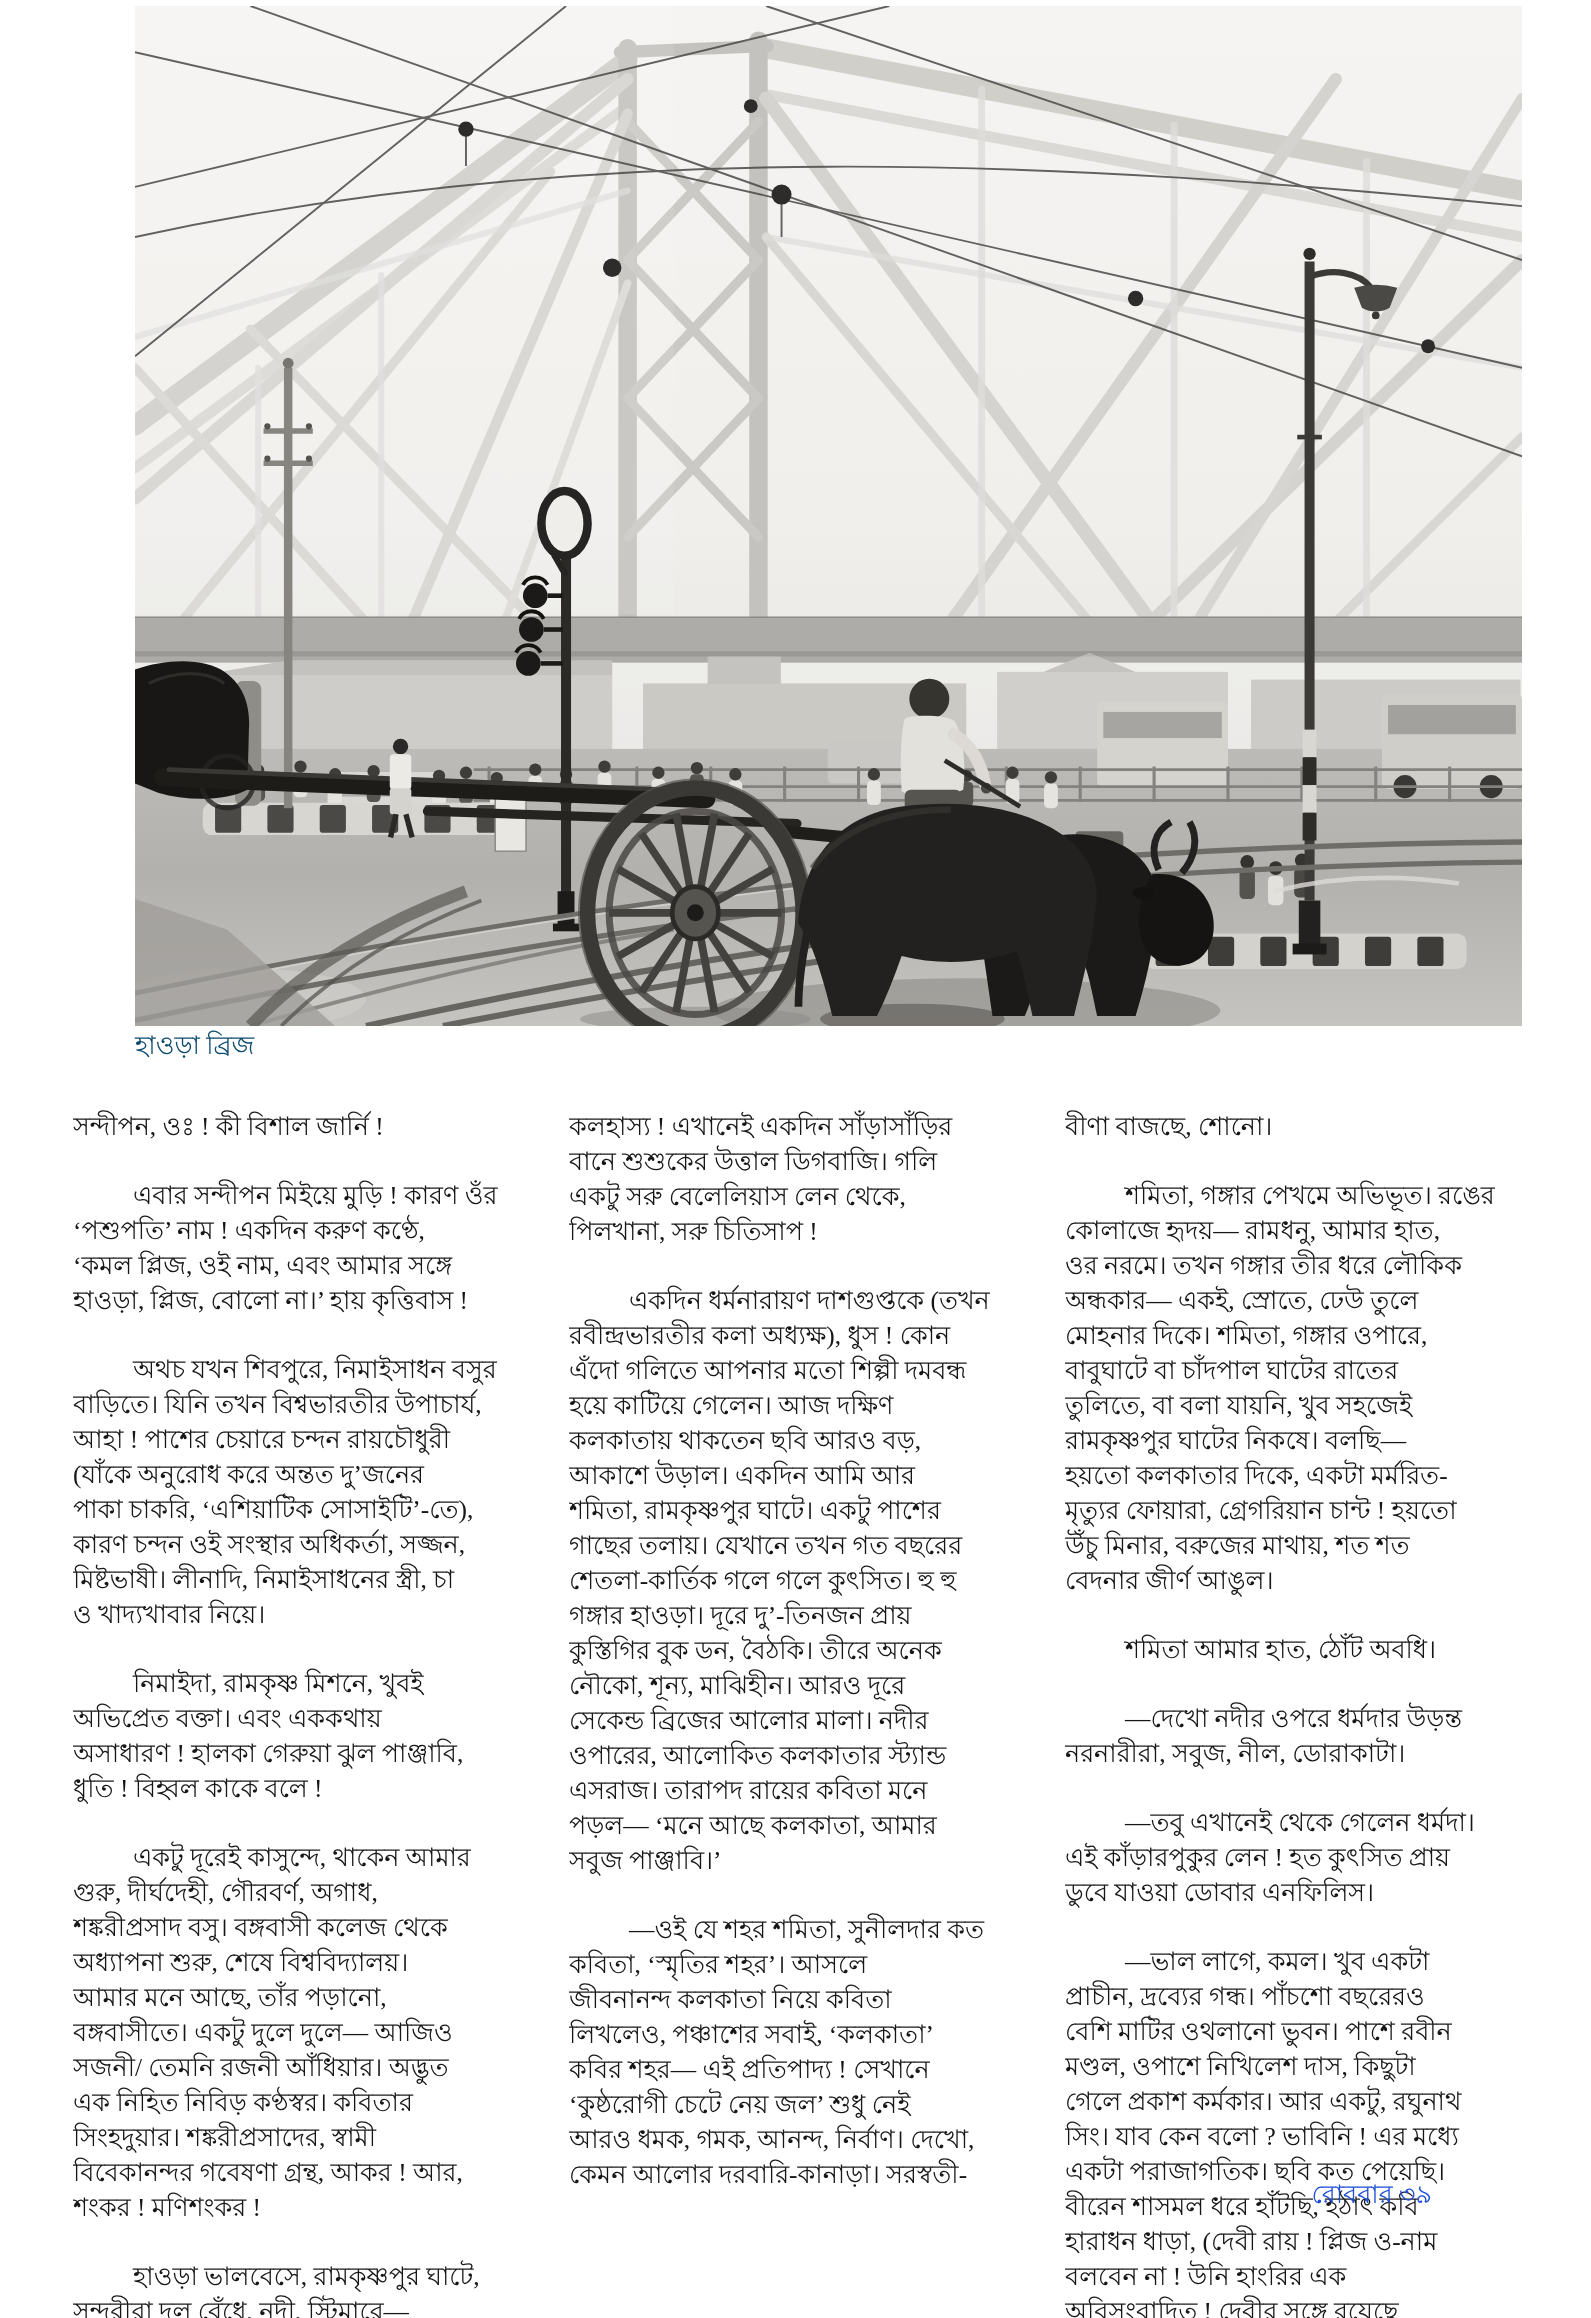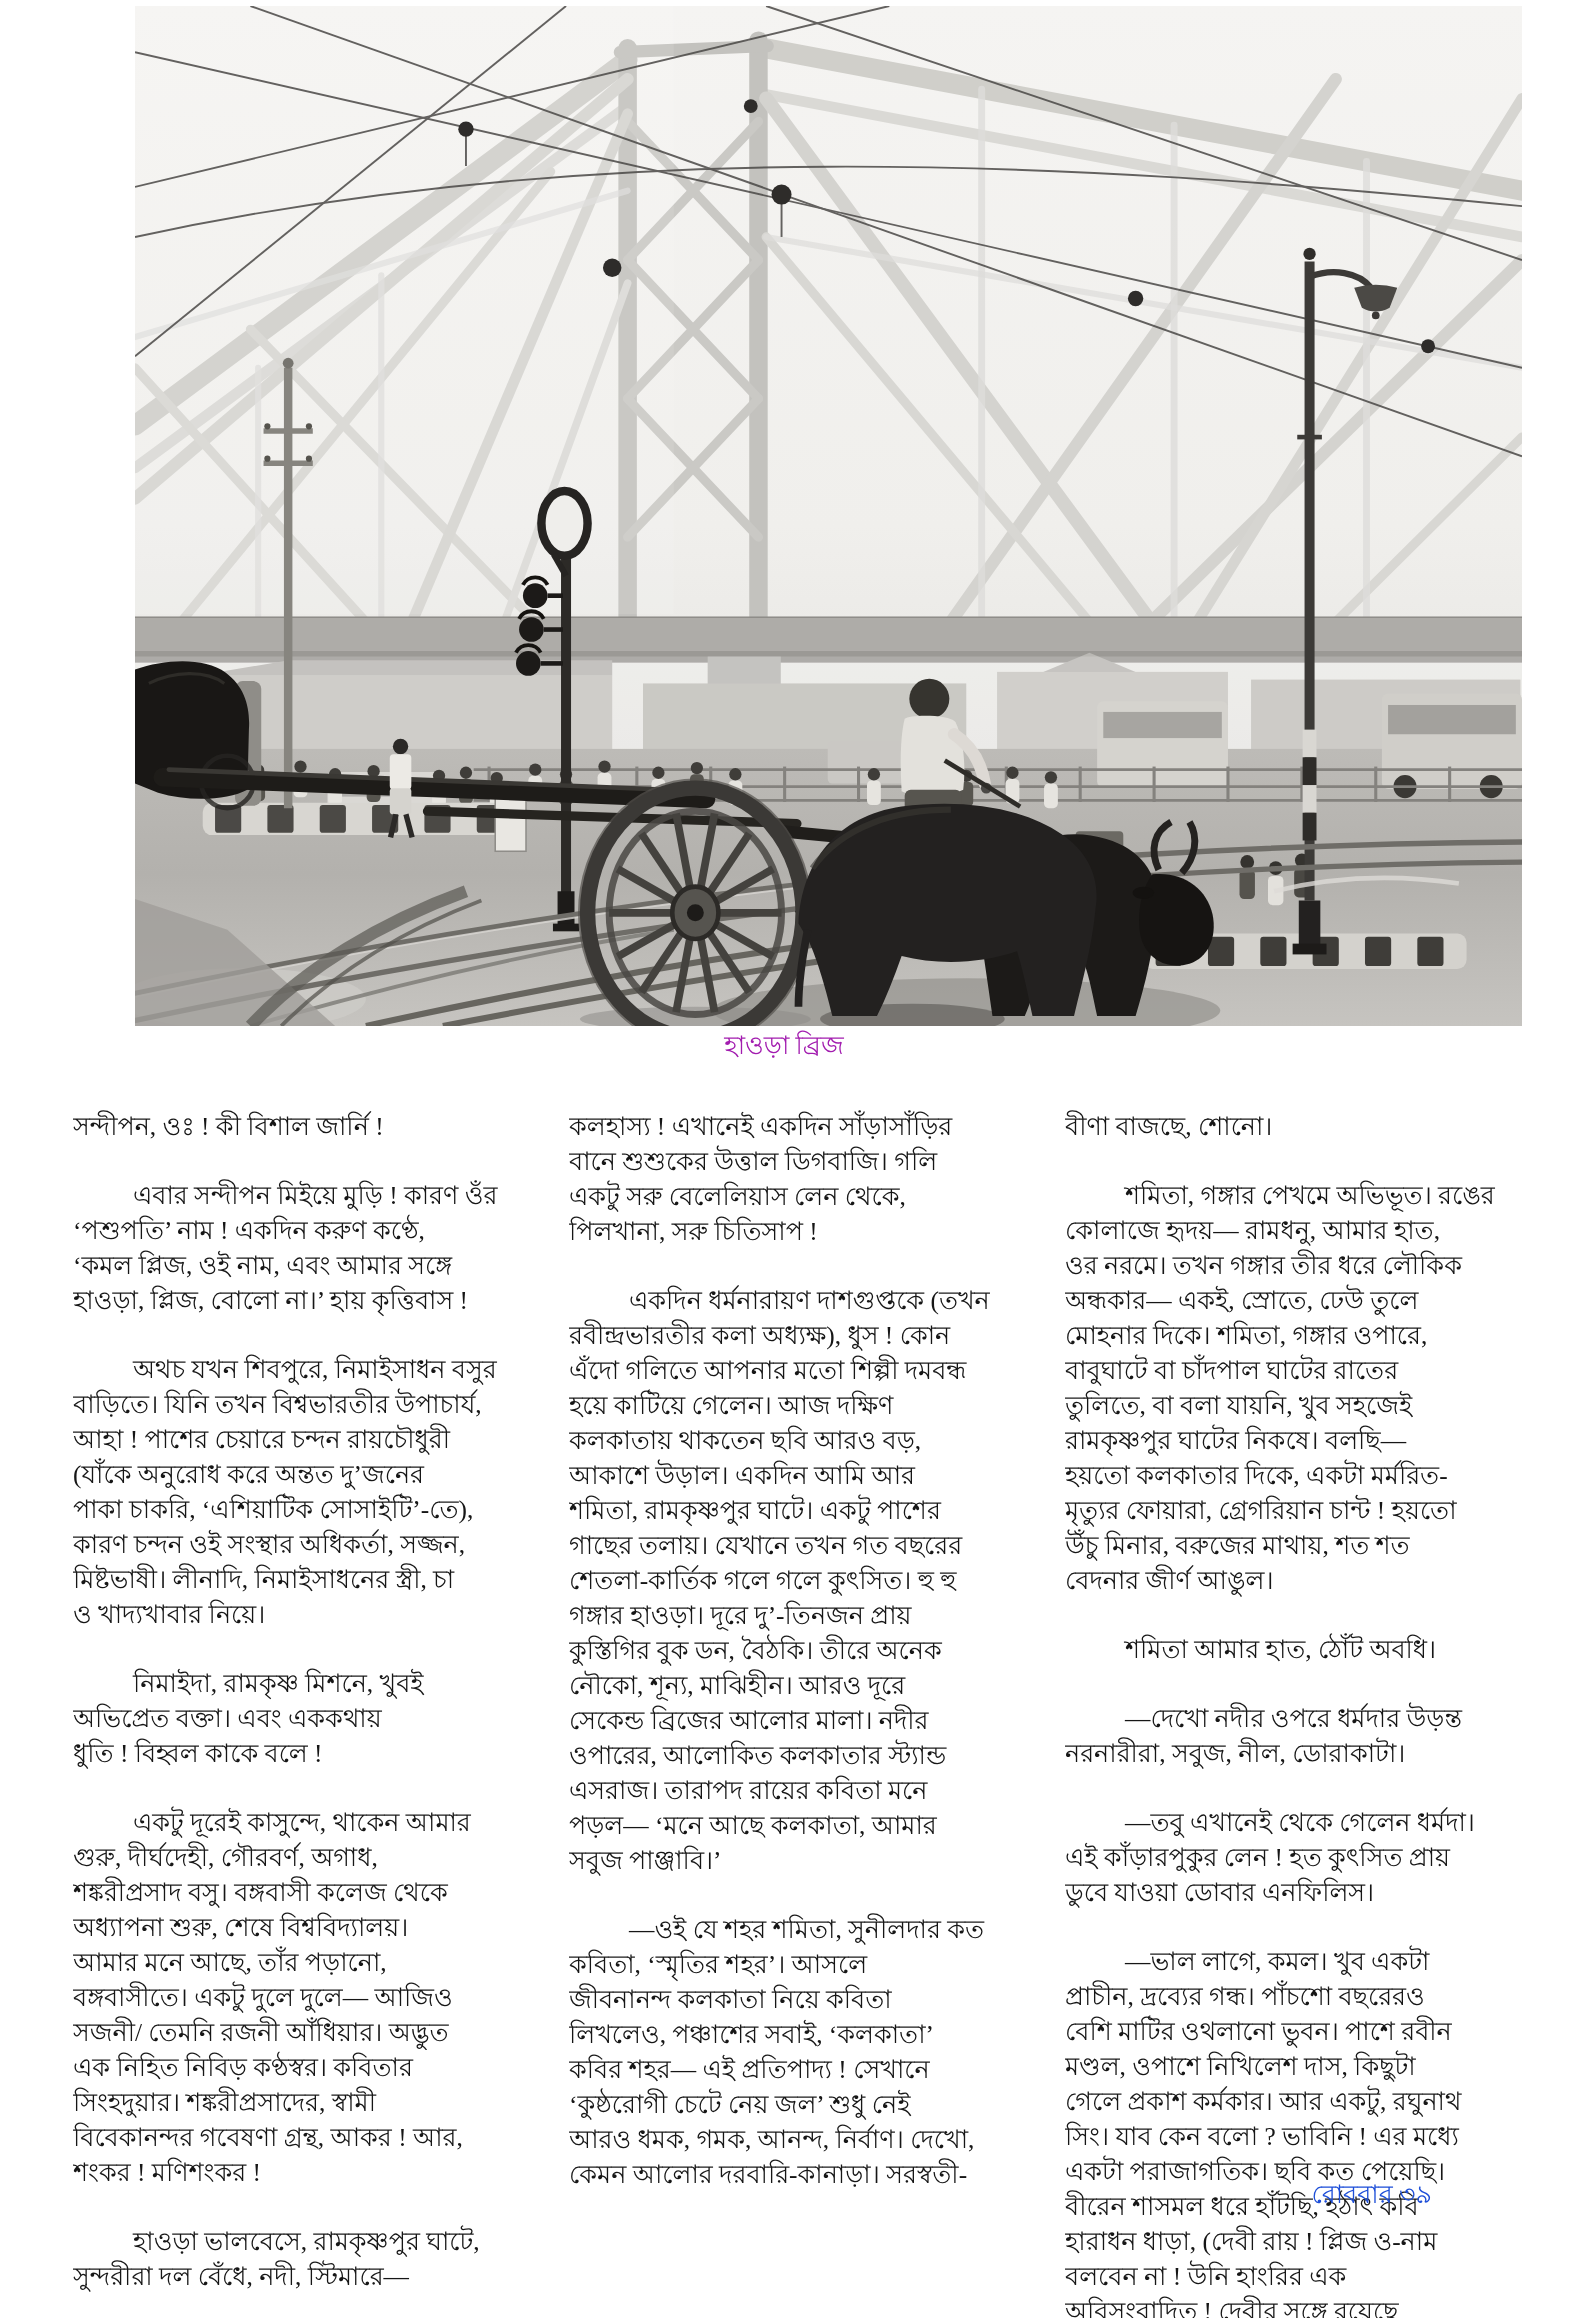--- a/index.html
+++ b/index.html
@@ -7,21 +7,21 @@
     width:1591px;height:2319px;background:#ffffff;position:relative;
     font-family:"Liberation Serif", serif;color:#1b1b1b;overflow:hidden;
   }
   .photo{
     position:absolute;left:135px;top:6.2px;width:1387px;height:1020px;margin:0;
     overflow:hidden;background:#f2f1ef;
   }
   .photo svg{display:block;width:100%;height:100%;}
   .caption{
     position:absolute;left:135px;top:1030px;width:1298px;
-    text-align:center;font-size:25.4px;line-height:31px;color:#a21caf;
+    text-align:left;font-size:25.4px;line-height:31px;color:#0c4a6e;
   }
   .columns{
     position:absolute;left:73px;top:1109px;width:1389px;
     display:grid;grid-template-columns:431px 431px 431px;column-gap:65px;
   }
   .col{width:431px;}
   .line{
     font-size:25.4px;line-height:35px;height:35px;white-space:nowrap;
     overflow:hidden;color:#161616;
   }
@@ -399,20 +399,21 @@
         <div class="line indent">অথচ যখন শিবপুরে, নিমাইসাধন বসুর</div>
         <div class="line">বাড়িতে। যিনি তখন বিশ্বভারতীর উপাচার্য,</div>
         <div class="line">আহা ! পাশের চেয়ারে চন্দন রায়চৌধুরী</div>
         <div class="line">(যাঁকে অনুরোধ করে অন্তত দু’জনের</div>
         <div class="line">পাকা চাকরি, ‘এশিয়াটিক সোসাইটি’-তে),</div>
         <div class="line">কারণ চন্দন ওই সংস্থার অধিকর্তা, সজ্জন,</div>
         <div class="line">মিষ্টভাষী। লীনাদি, নিমাইসাধনের স্ত্রী, চা</div>
         <div class="line">ও খাদ্যখাবার নিয়ে।</div>
         <div class="line indent">নিমাইদা, রামকৃষ্ণ মিশনে, খুবই</div>
         <div class="line">অভিপ্রেত বক্তা। এবং এককথায়</div>
+        <div class="line">অসাধারণ ! হালকা গেরুয়া ঝুল পাঞ্জাবি,</div>
         <div class="line">ধুতি ! বিহ্বল কাকে বলে !</div>
         <div class="line indent">একটু দূরেই কাসুন্দে, থাকেন আমার</div>
         <div class="line">গুরু, দীর্ঘদেহী, গৌরবর্ণ, অগাধ,</div>
         <div class="line">শঙ্করীপ্রসাদ বসু। বঙ্গবাসী কলেজ থেকে</div>
         <div class="line">অধ্যাপনা শুরু, শেষে বিশ্ববিদ্যালয়।</div>
         <div class="line">আমার মনে আছে, তাঁর পড়ানো,</div>
         <div class="line">বঙ্গবাসীতে। একটু দুলে দুলে— আজিও</div>
         <div class="line">সজনী/ তেমনি রজনী আঁধিয়ার। অদ্ভুত</div>
         <div class="line">এক নিহিত নিবিড় কণ্ঠস্বর। কবিতার</div>
         <div class="line">সিংহদুয়ার। শঙ্করীপ্রসাদের, স্বামী</div>

